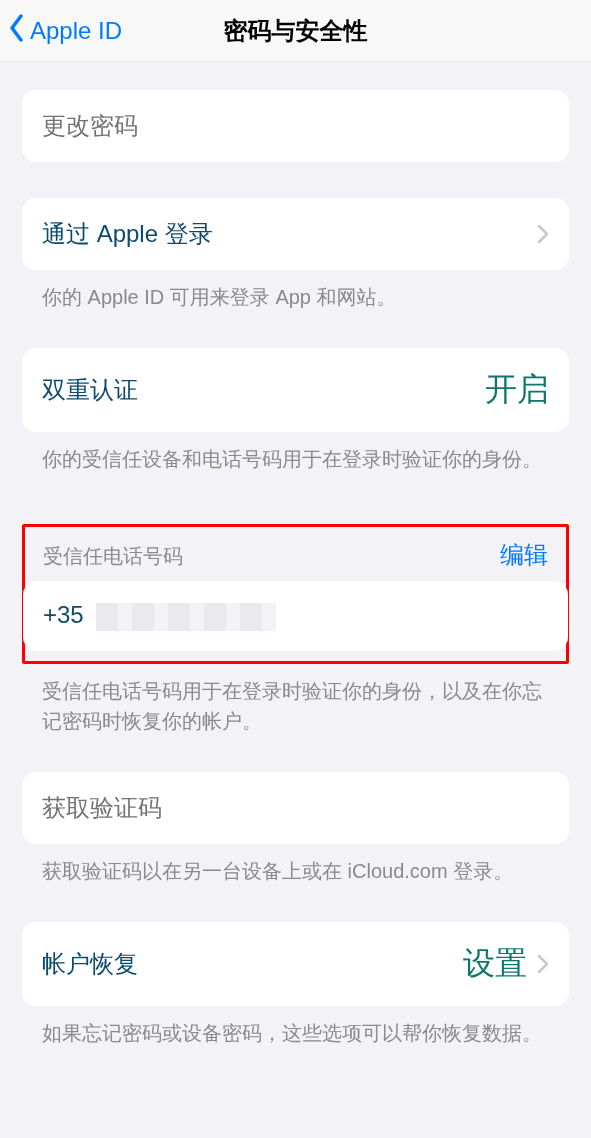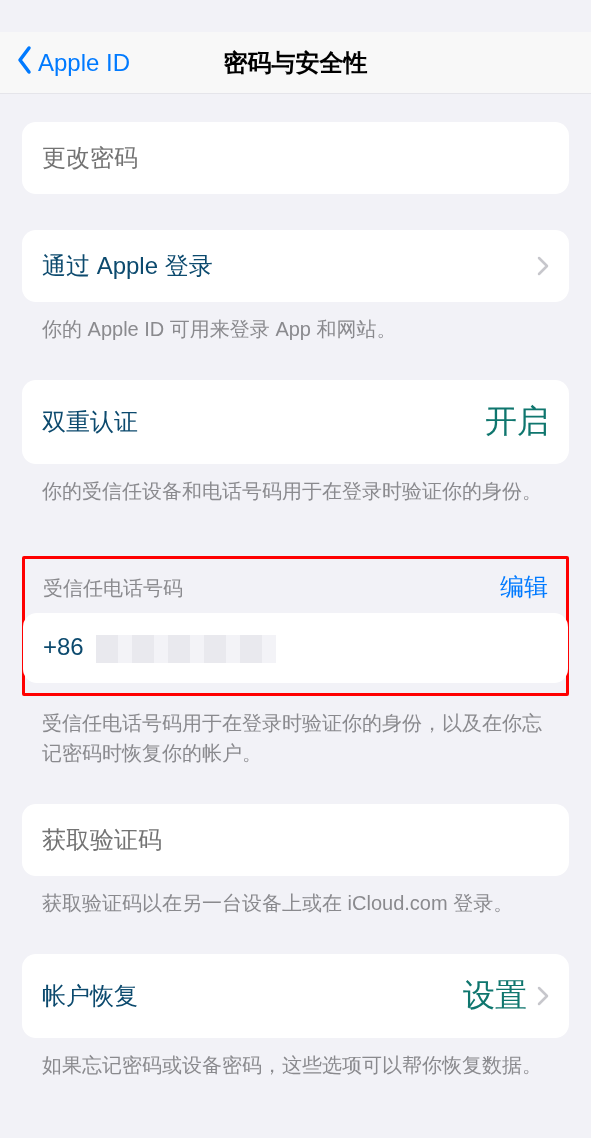--- a/index.html
+++ b/index.html
@@ -13,22 +13,21 @@
     }
 
     
     .navbar {
       height: 62px;
       background: #f8f8f8;
       border-bottom: 1px solid #e5e5ea;
       display: flex;
       align-items: center;
       position: relative;
-      padding: 0 16px;
-      margin-top: 32px;
+      padding: 0 8px;
     }
     .back {
       display: flex;
       align-items: center;
       color: #007aff;
       font-size: 24px;
       font-weight: 400;
       gap: 4px;
     }
     .back svg { width: 18px; height: 30px; }
@@ -161,21 +160,21 @@
   <div class="footer">你的受信任设备和电话号码用于在登录时验证你的身份。</div>
 
   <div class="highlight-box">
     <div class="section-header">
       <span class="hlabel">受信任电话号码</span>
       <span class="hbutton">编辑</span>
     </div>
     <div class="group">
       <div class="cell">
         <span class="label">
-          <span>+86</span>
+          <span>+35</span>
           <span class="redacted"></span>
         </span>
       </div>
     </div>
   </div>
   <div class="footer">受信任电话号码用于在登录时验证你的身份，以及在你忘记密码时恢复你的帐户。</div>
 
   <div class="group sp-top-2">
     <div class="cell">
       <span class="label link">获取验证码</span>

